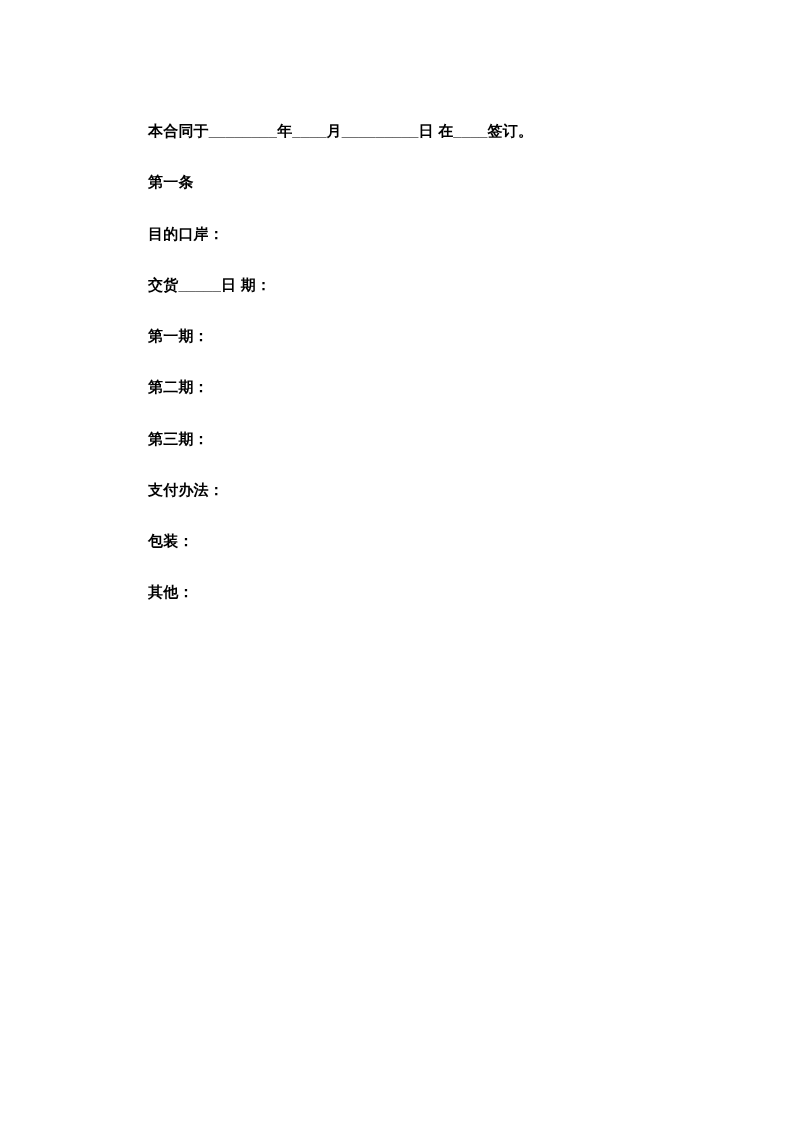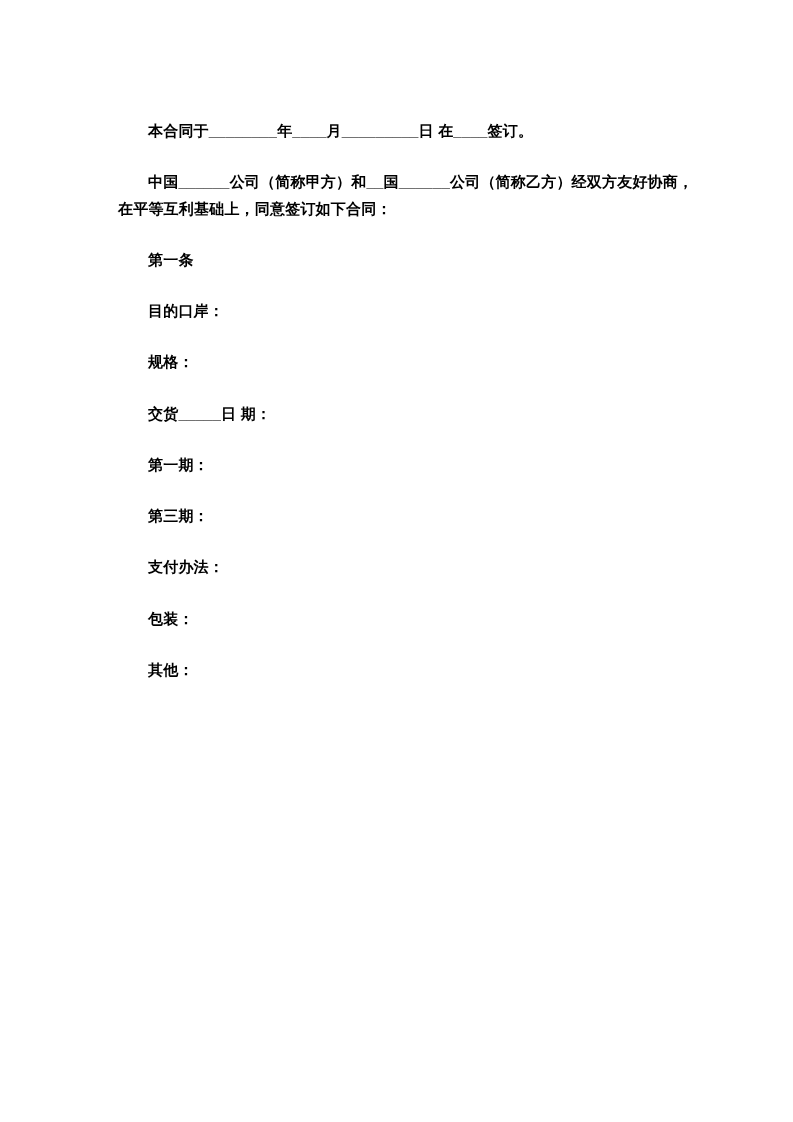--- a/index.html
+++ b/index.html
@@ -33,24 +33,23 @@
     letter-spacing: 0.2px;
     word-break: break-all;
   }
 </style>
 </head>
 <body>
 
 <div class="page">
   <div class="doc-body">
     <p class="para">本合同于________年____月_________日 在____签订。</p>
-    <p class="para">中国______公司（简称甲方）和__国______公司（简称乙方）经双方友好协商，在平等互利基础上，同意签订如下合同：</p>
     <p class="para">第一条</p>
     <p class="para">目的口岸：</p>
-    <p class="para">规格：</p>
     <p class="para">交货_____日 期：</p>
     <p class="para">第一期：</p>
+    <p class="para">第二期：</p>
     <p class="para">第三期：</p>
     <p class="para">支付办法：</p>
     <p class="para">包装：</p>
     <p class="para">其他：</p>
   </div>
 </div>
 
 </body></html>

